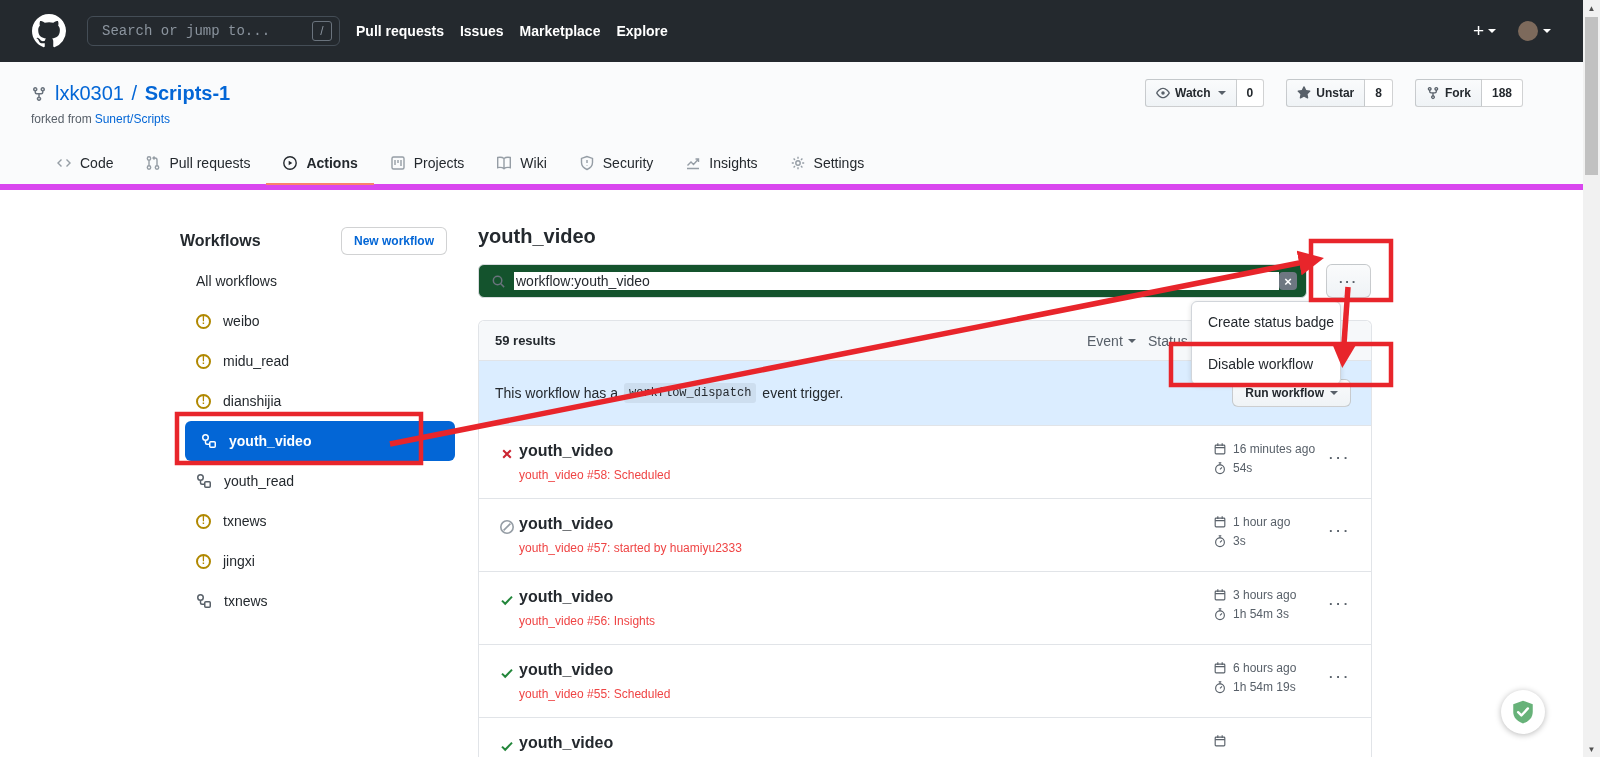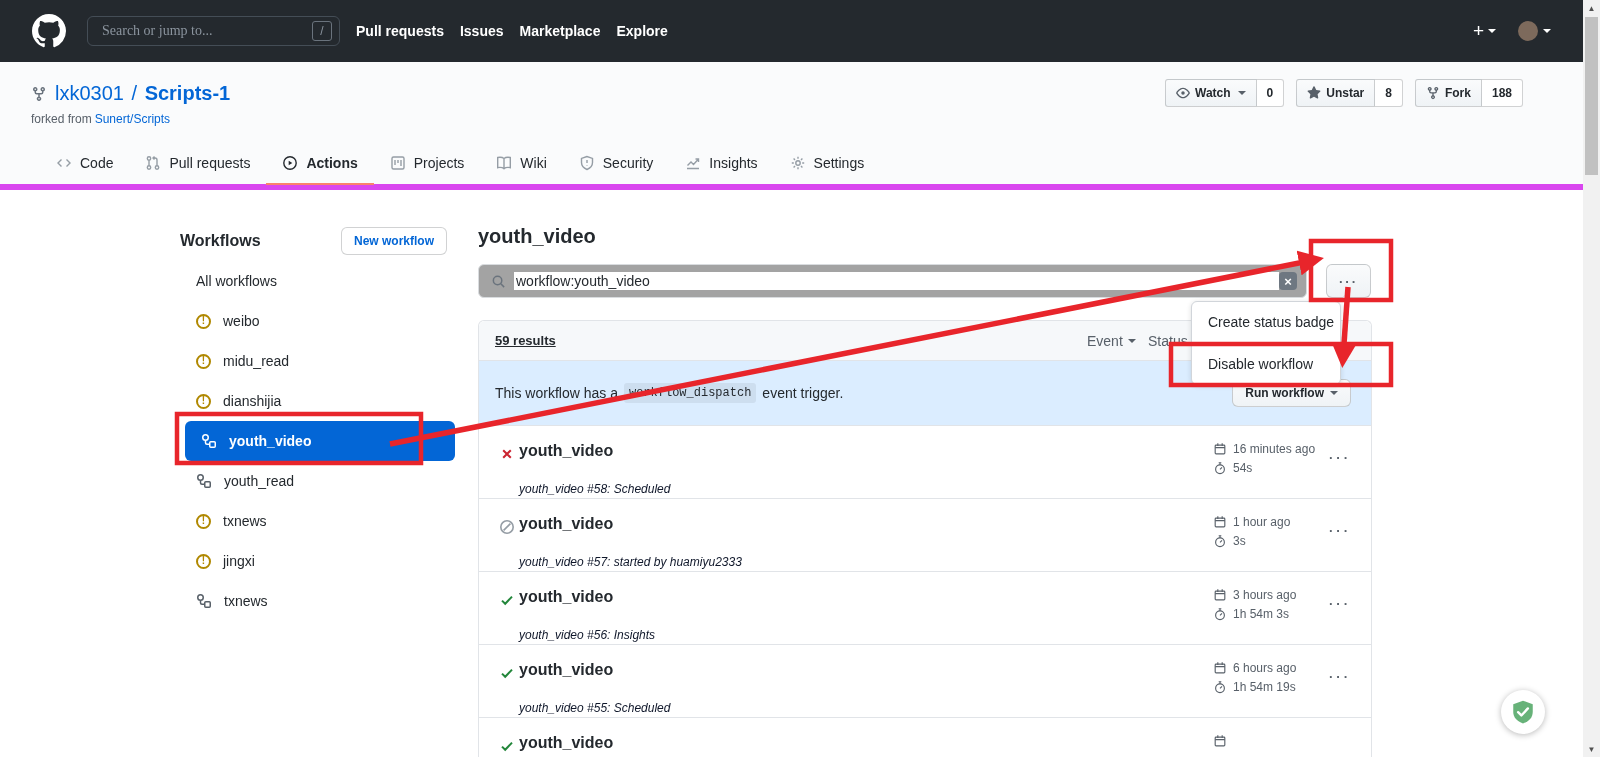--- a/index.html
+++ b/index.html
@@ -8,21 +8,21 @@
     width:1600px; height:757px; overflow:hidden; position:relative;
     background:#fff; font-family:"Liberation Sans", sans-serif; color:#24292e;
   }
   
   .gh-header { position:absolute; top:0; left:0; width:1583px; height:62px;
     background:#24292e; display:flex; align-items:center; padding:0 32px; z-index:5; }
   .gh-logo { width:34px; height:34px; fill:#fff; flex:none; cursor:pointer; }
   .hd-search { margin-left:21px; width:253px; height:30px; border:1px solid #444d56;
     border-radius:6px; display:flex; align-items:center; padding:0 7px 0 12px; }
   .hd-search input { background:transparent; border:none; outline:none; flex:1;
-    font-size:14px; color:#c6cbd1; font-family:Liberation Serif, serif; min-width:0; }
+    font-size:14px; color:#c6cbd1; font-family:Liberation Mono, monospace; min-width:0; }
   .hd-search input::placeholder { color:#8b949e; }
   .slash-key { width:20px; height:20px; border:1px solid #6a737d; border-radius:3px;
     color:#8b949e; font-size:12px; display:flex; align-items:center; justify-content:center; flex:none; }
   .hd-nav { display:flex; gap:16px; margin-left:16px; }
   .hd-nav a { color:#fff; font-size:14px; font-weight:700; text-decoration:none; cursor:pointer; white-space:nowrap; }
   .hd-right { margin-left:auto; display:flex; align-items:center; gap:22px; }
   .caret { display:inline-block; width:0; height:0; border-top:4px solid currentColor;
     border-left:4px solid transparent; border-right:4px solid transparent; vertical-align:middle; }
   .plus-btn { color:#fff; font-size:19px; display:flex; align-items:center; gap:4px; cursor:pointer; }
   .plus-btn .caret { border-top-color:#fff; }
@@ -35,21 +35,21 @@
     background:#fafbfc; border-bottom:6px solid #d946ef; z-index:4; }
   .repo-title { position:absolute; left:31px; top:20px; display:flex; align-items:center; gap:8px;
     font-size:20px; }
   .repo-title .octicon { width:16px; height:16px; fill:#6a737d; }
   .repo-title a { color:#0366d6; text-decoration:none; cursor:pointer; }
   .repo-title .sep { color:#0366d6; margin:0 2px; }
   .repo-title .repo-name { font-weight:700; }
   .forked-line { position:absolute; left:31px; top:50px; font-size:12px; color:#586069; }
   .forked-line a { color:#0366d6; text-decoration:none; cursor:pointer; margin-left:3px; }
   .repo-actions { position:absolute; right:60px; top:17px; display:flex; gap:12px; }
-  .btn-group { display:flex; }
+  .btn-group { display:flex;margin-left:10px; }
   .gh-btn { height:28px; display:flex; align-items:center; gap:5px; padding:0 10px;
     font-size:12px; font-weight:700; color:#24292e; background:linear-gradient(180deg,#fafbfc,#eff3f6);
     border:1px solid rgba(27,31,35,.2); border-radius:3px 0 0 3px; cursor:pointer; }
   .gh-btn .octicon { width:14px; height:14px; fill:#586069; }
   .gh-btn .caret { border-top-color:#586069; margin-left:2px; }
   .social-count { height:28px; display:flex; align-items:center; padding:0 10px; font-size:12px;
     font-weight:700; background:#fff; border:1px solid rgba(27,31,35,.2); border-left:0;
     border-radius:0 3px 3px 0; cursor:pointer; }
   .tabs { position:absolute; left:40px; bottom:-1px; display:flex; }
   .tab { display:flex; align-items:center; gap:8px; padding:13px 16px 12px; font-size:14px;
@@ -74,55 +74,55 @@
     justify-content:center; flex:none; line-height:1; }
   .sb-item.selected { background:#0366d6; color:#fff; border-radius:6px; margin-left:5px;
     width:270px; font-weight:600; }
   .sb-item.selected .wicon { color:#fff; }
 
   
   .content { position:absolute; left:478px; top:215px; width:894px; z-index:2; }
   .page-title { margin:8px 0 0; font-size:20px; font-weight:700; line-height:26px; }
   .search-row { margin-top:15px; display:flex; gap:19px; }
   .wf-search { width:829px; height:34px; border:1px solid #d9dcdf; border-radius:6px;
-    background:#a3a3a3; display:flex; align-items:center; padding:0 9px 0 12px; }
+    background:#14532d; display:flex; align-items:center; padding:0 9px 0 12px; }
   .wf-search .sicon { width:15px; height:15px; stroke:#6a737d; fill:none; stroke-width:1.6; flex:none; }
   .wf-search input { flex:1; border:none; outline:none; font-size:14px; color:#24292e;
     margin-left:8px; font-family:"Liberation Sans",sans-serif; min-width:0; }
   .clear-btn { width:18px; height:18px; background:#6e7781; border-radius:4px; color:#fff;
     font-size:13px; font-weight:700; display:flex; align-items:center; justify-content:center;
     cursor:pointer; flex:none; line-height:1; }
   .kebab-btn { width:45px; height:34px; background:linear-gradient(180deg,#fafbfc,#eff3f6);
     border:1px solid rgba(27,31,35,.2); border-radius:6px; color:#586069; font-weight:700;
     letter-spacing:2px; font-size:13px; cursor:pointer; display:flex; align-items:center;
     justify-content:center; }
   .runs-box { margin-top:22px; border:1px solid #e1e4e8; border-radius:6px 6px 0 0; border-bottom:0; }
   .runs-head { position:relative; height:40px; background:#f6f8fa; border-bottom:1px solid #e1e4e8;
-    border-radius:6px 6px 0 0; display:flex; align-items:center; padding:0 16px;text-decoration:underline; }
+    border-radius:6px 6px 0 0; display:flex; align-items:center; padding:0 16px; }
   .results-count { font-size:13px; font-weight:700; }
   .filter { position:absolute; top:12px; font-size:14px; color:#586069; cursor:pointer;
     display:flex; align-items:center; gap:5px; }
   .filter .caret { border-top-color:#586069; }
   .filter-event { left:608px; }
   .filter-status { left:669px; }
   .wf-banner { height:64px; background:#dbedff; display:flex; align-items:center; padding:0 16px; }
   .banner-text { font-size:14px; color:#24292e; display:flex; align-items:center; gap:6px; }
   .code-span { font-family:"Liberation Mono", monospace; font-size:12px;
     background:rgba(27,31,35,.07); padding:3px 5px; border-radius:3px; }
   .run-wf-btn { margin-left:auto; margin-right:4px; height:28px; padding:0 12px; font-size:12px;
     font-weight:700; color:#24292e; background:linear-gradient(180deg,#fafbfc,#eff3f6);
     border:1px solid rgba(27,31,35,.2); border-radius:6px; cursor:pointer; display:flex;
     align-items:center; gap:6px; font-family:"Liberation Sans",sans-serif; }
   .run-wf-btn .caret { border-top-color:#586069; }
   .run-row { position:relative; height:73px; border-top:1px solid #e1e4e8; background:#fff; }
   .run-row:first-of-type { border-top:0; }
   .status-icon { position:absolute; left:20px; top:20px; width:16px; height:16px; }
   .run-title { position:absolute; left:40px; top:16px; font-size:16px; font-weight:600;
     color:#24292e; cursor:pointer; }
-  .run-sub { position:absolute; left:40px; top:56px; font-size:12px; color:#0f172a;font-style:italic; }
+  .run-sub { position:absolute; left:40px; top:42px; font-size:12px; color:#ef4444; }
   .run-meta { position:absolute; left:734px; top:13px; font-size:12px; color:#586069; }
   .meta-line { display:flex; align-items:center; gap:6px; height:19px; }
   .meta-line .micon { width:14px; height:14px; stroke:#586069; fill:none; stroke-width:1.3; flex:none; }
   .run-kebab { position:absolute; left:850px; top:24px; color:#586069; font-weight:700;
     letter-spacing:3px; font-size:13px; cursor:pointer; }
 
   
   .ctx-menu { position:absolute; left:1191px; top:301px; width:150px; background:#fff;
     border:1px solid #d1d5da; border-radius:6px; box-shadow:0 1px 5px rgba(27,31,35,.15); z-index:40; }
   .ctx-menu::before { content:""; position:absolute; top:-8px; left:146px; border:8px solid transparent;

